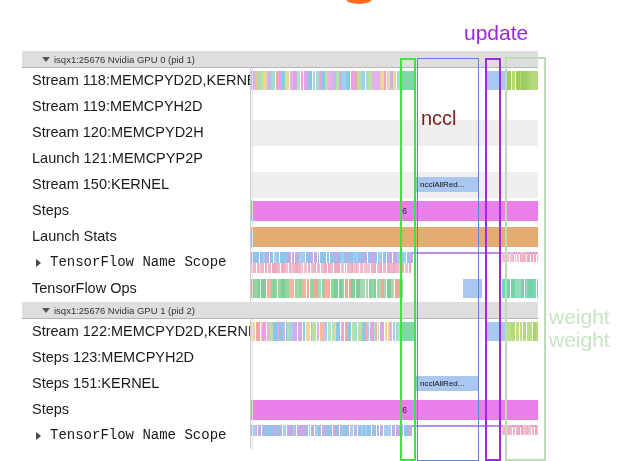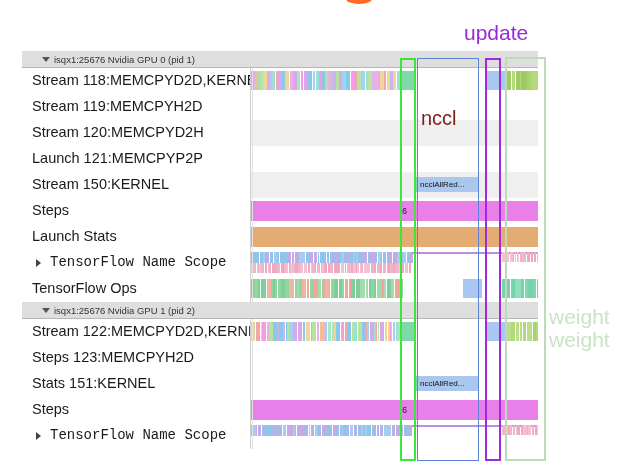--- a/index.html
+++ b/index.html
@@ -481,21 +481,21 @@
       </div>
       <div class="row">
         <div class="label">Steps 123:MEMCPYH2D</div>
         <div class="lane">
           <div class="lanebg"></div>
         </div>
         <div class="sep"></div>
         <div class="sep2"></div>
       </div>
       <div class="row">
-        <div class="label">Stats 151:KERNEL</div>
+        <div class="label">Steps 151:KERNEL</div>
         <div class="lane">
           <div class="lanebg"></div>
           <div class="nccl-bar" style="left: 167px; top: 5px; width: 62px;">
             <span>ncclAllRed...</span>
           </div>
           <div class="bar" style="left: 164px; top: 5px; width: 4px; height: 15px; background: rgb(127, 216, 168);"></div>
         </div>
         <div class="sep"></div>
         <div class="sep2"></div>
       </div>

